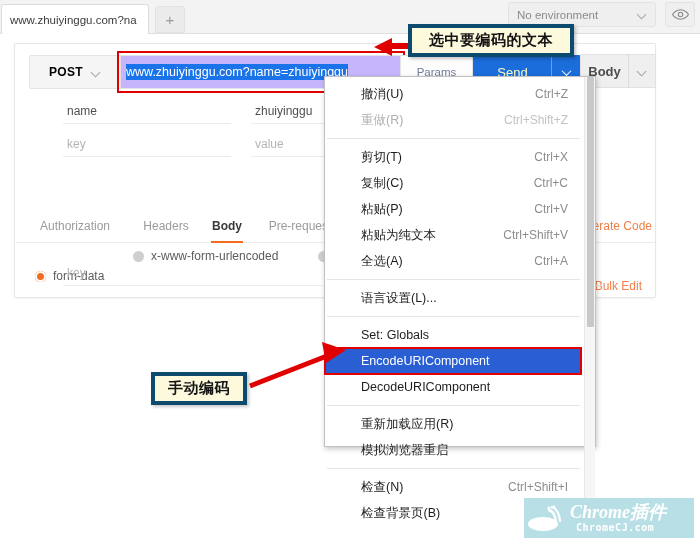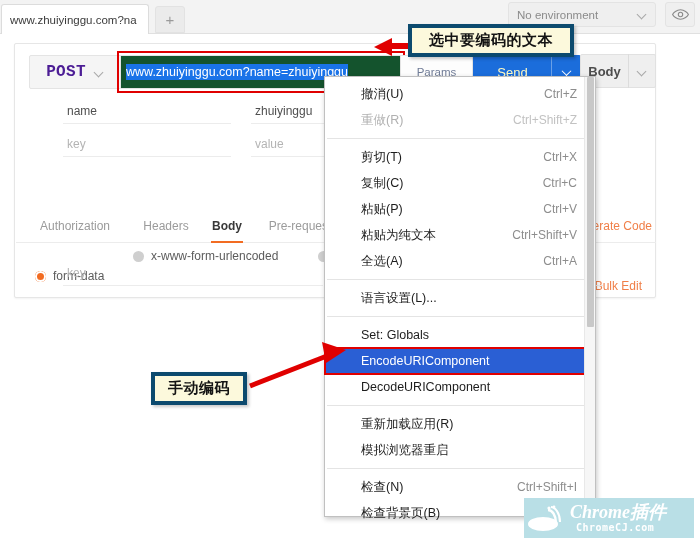--- a/index.html
+++ b/index.html
@@ -52,24 +52,24 @@
     position: absolute; left: 14px; top: 43px; width: 642px; height: 255px;
     background: #ffffff; border: 1px solid #e6e6e6; border-radius: 2px;
     box-shadow: 0 1px 2px rgba(0,0,0,0.05);
   }
   .url-row { position: absolute; left: 14px; top: 11px; width: 614px; height: 34px; }
   .method-box {
     position: absolute; left: 0; top: 0; width: 92px; height: 34px;
     background: #f5f5f5; border: 1px solid #e4e4e4; border-radius: 2px 0 0 2px;
     display: flex; align-items: center; justify-content: center; gap: 9px;
   }
-  .method-text { font-size: 16px; color: #4c1d95; font-weight: bold; letter-spacing: .3px; font-family: Liberation Mono, monospace; }
+  .method-text { font-size: 12px; color: #000000; font-weight: bold; letter-spacing: .3px; }
   .url-box {
     position: absolute; left: 92px; top: 0; width: 280px; height: 34px;
-    border: 1px solid #e4e4e4; border-left: none; background: #14532d;
+    border: 1px solid #e4e4e4; border-left: none; background: #c4b5fd;
     display: flex; align-items: center; padding: 0 5px; overflow: hidden;
   }
   .url-sel {
     background: #1a73e8; color: #ffffff; font-size: 12.5px; white-space: nowrap;
     padding: 1px 0;
   }
   .url-redbox {
     position: absolute; left: 88px; top: -4px; width: 288px; height: 42px;
     border: 2px solid #e00000; pointer-events: none;
   }
@@ -123,25 +123,25 @@
   .dot { width: 11px; height: 11px; border-radius: 50%; background: #cfcfcf; }
   .dot.on { background: #f26c22; box-shadow: inset 0 0 0 2px #fff, inset 0 0 0 3px #f26c22; }
   .rlab { font-size: 12px; color: #5c5c5c; }
 
   
   .bulkrow { position: absolute; left: 1px; top: 236px; width: 640px; height: 18px; }
   .bulk { position: absolute; right: 14px; top: -1px; font-size: 12px; color: #f07f48; }
 
   
   .ctxmenu {
-    position: absolute; left: 324px; top: 76px; width: 272px; height: 441px;
+    position: absolute; left: 324px; top: 76px; width: 272px; height: 371px;
     background: #ffffff; border: 1px solid #c0c0c0;
     box-shadow: 1px 2px 5px rgba(0,0,0,.22);
     font-size: 12.5px; color: #1d1d1d;
-    padding: 4px 4px 0 0;
+    padding: 4px 13px 0 0;
   }
   .mi { position: relative; height: 26px; display: flex; align-items: center; padding: 0 10px 0 36px; }
   .mi .label { flex: 1; white-space: nowrap; }
   .mi .accel { color: #8d8d8d; font-size: 12px; padding-right: 4px; }
   .mi.dim .label { color: #b0b0b0; }
   .mi.dim .accel { color: #c2c2c2; }
   .mi.sel { background: #2a5fd4; }
   .mi.sel .label { color: #ffffff; }
   .mi.sel::before {
     content: ""; position: absolute; left: -1px; right: 0; top: -1px; bottom: -1px;

